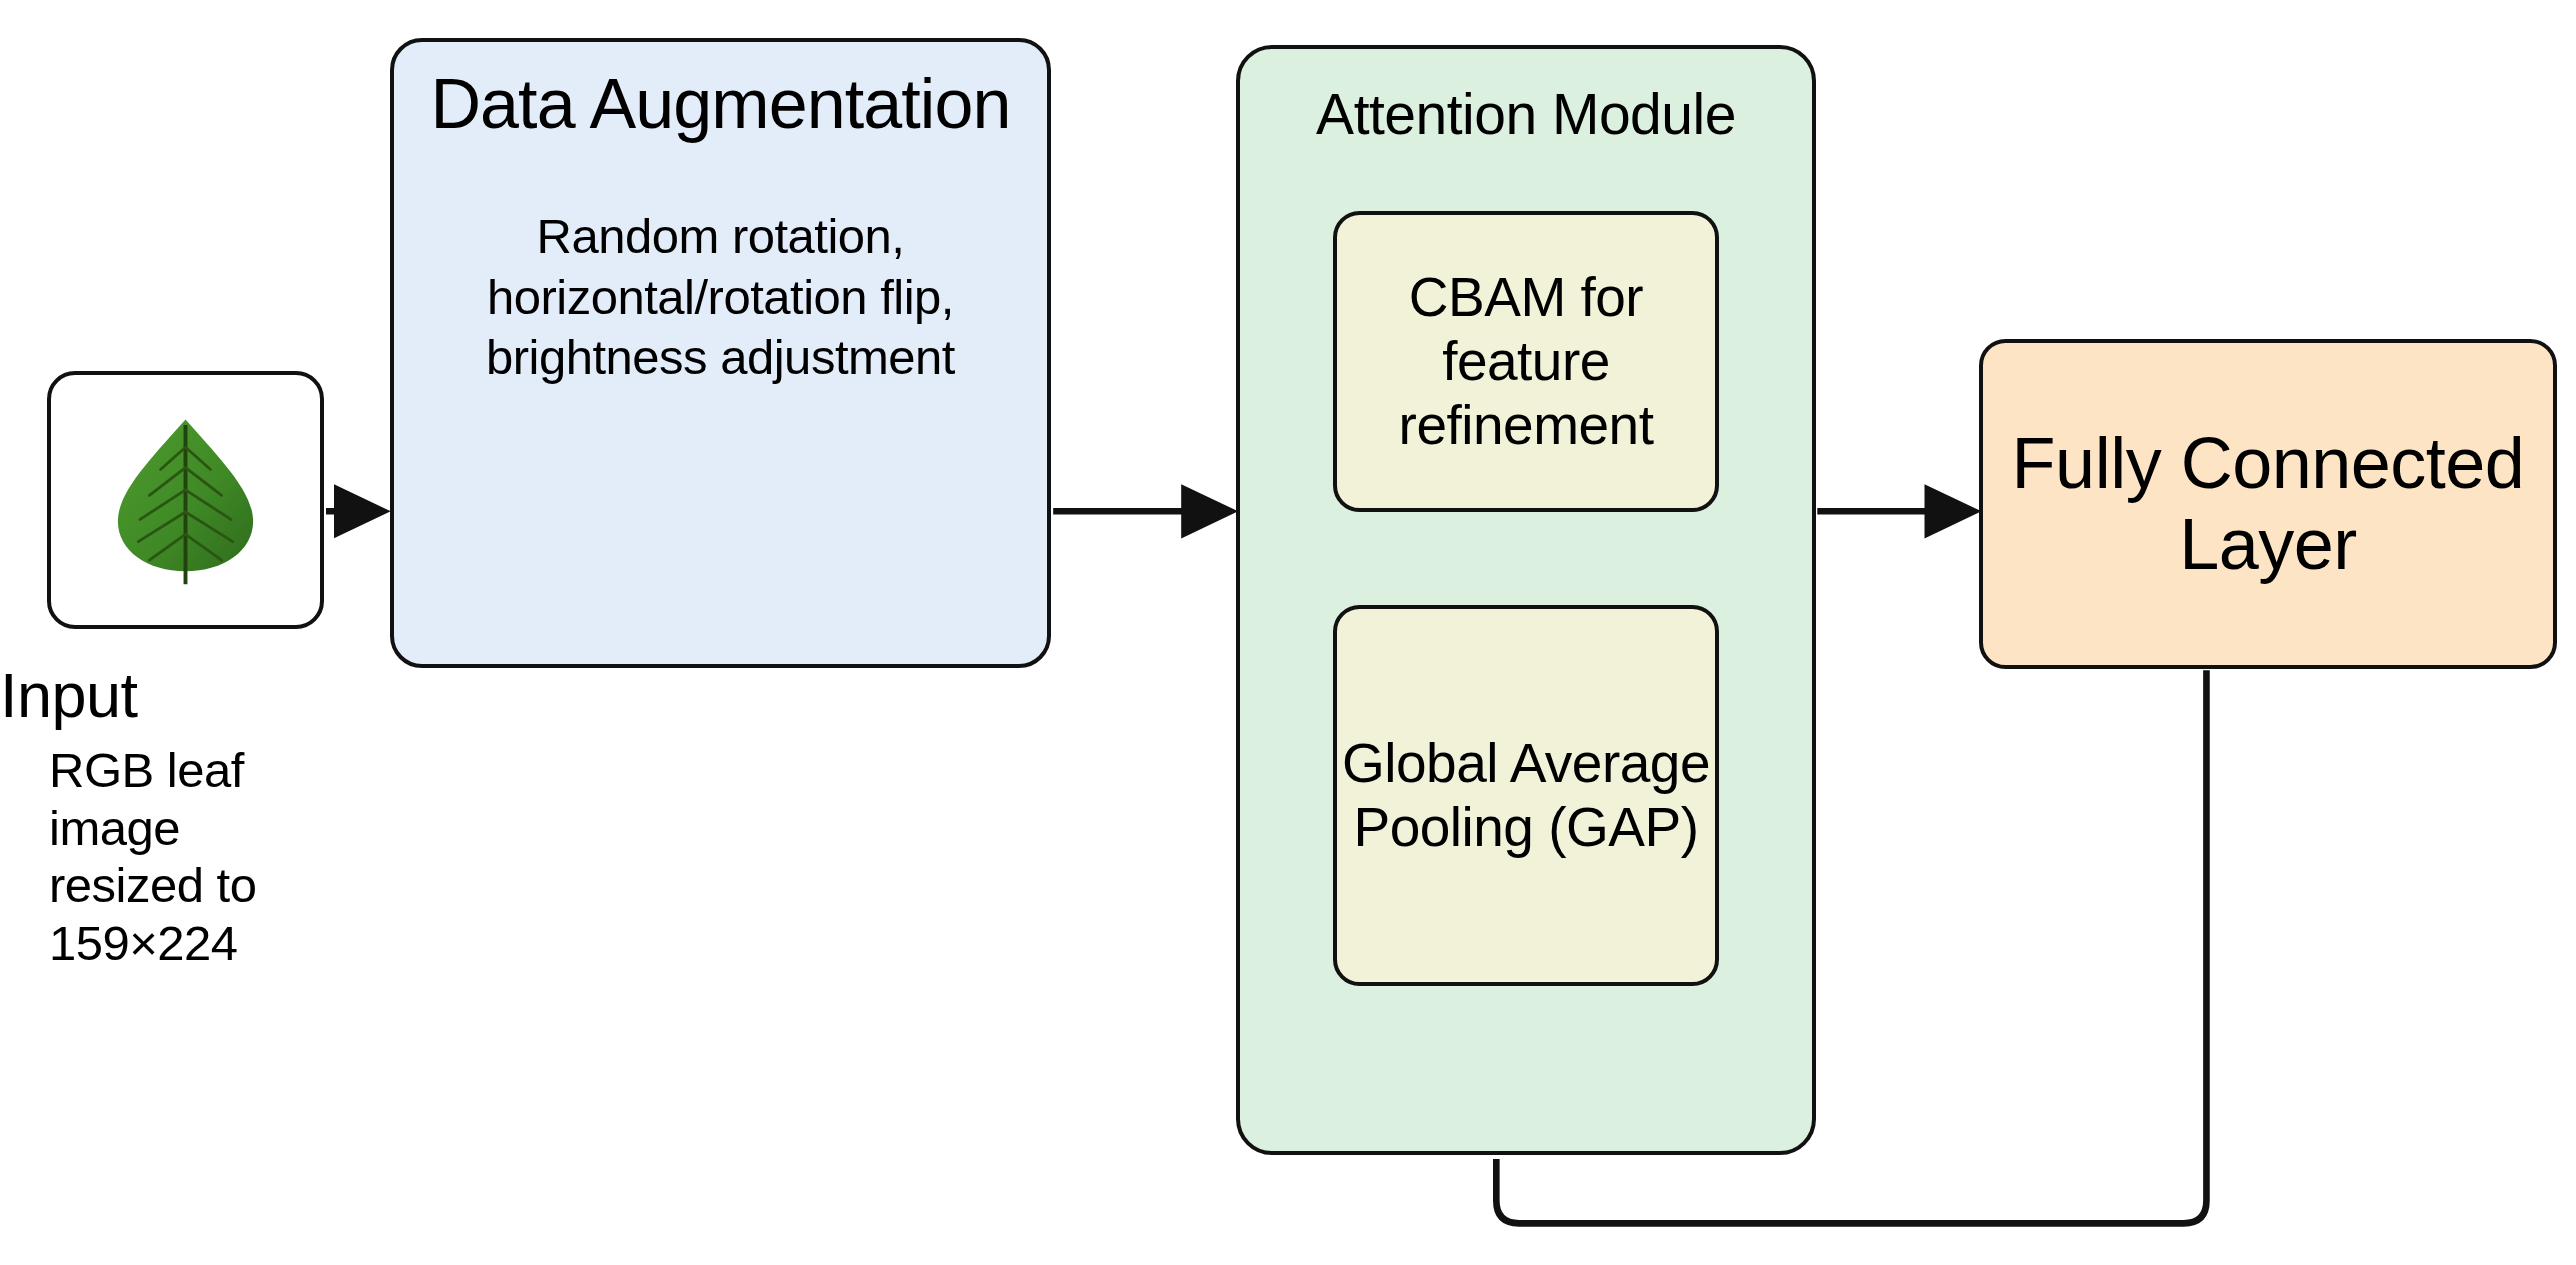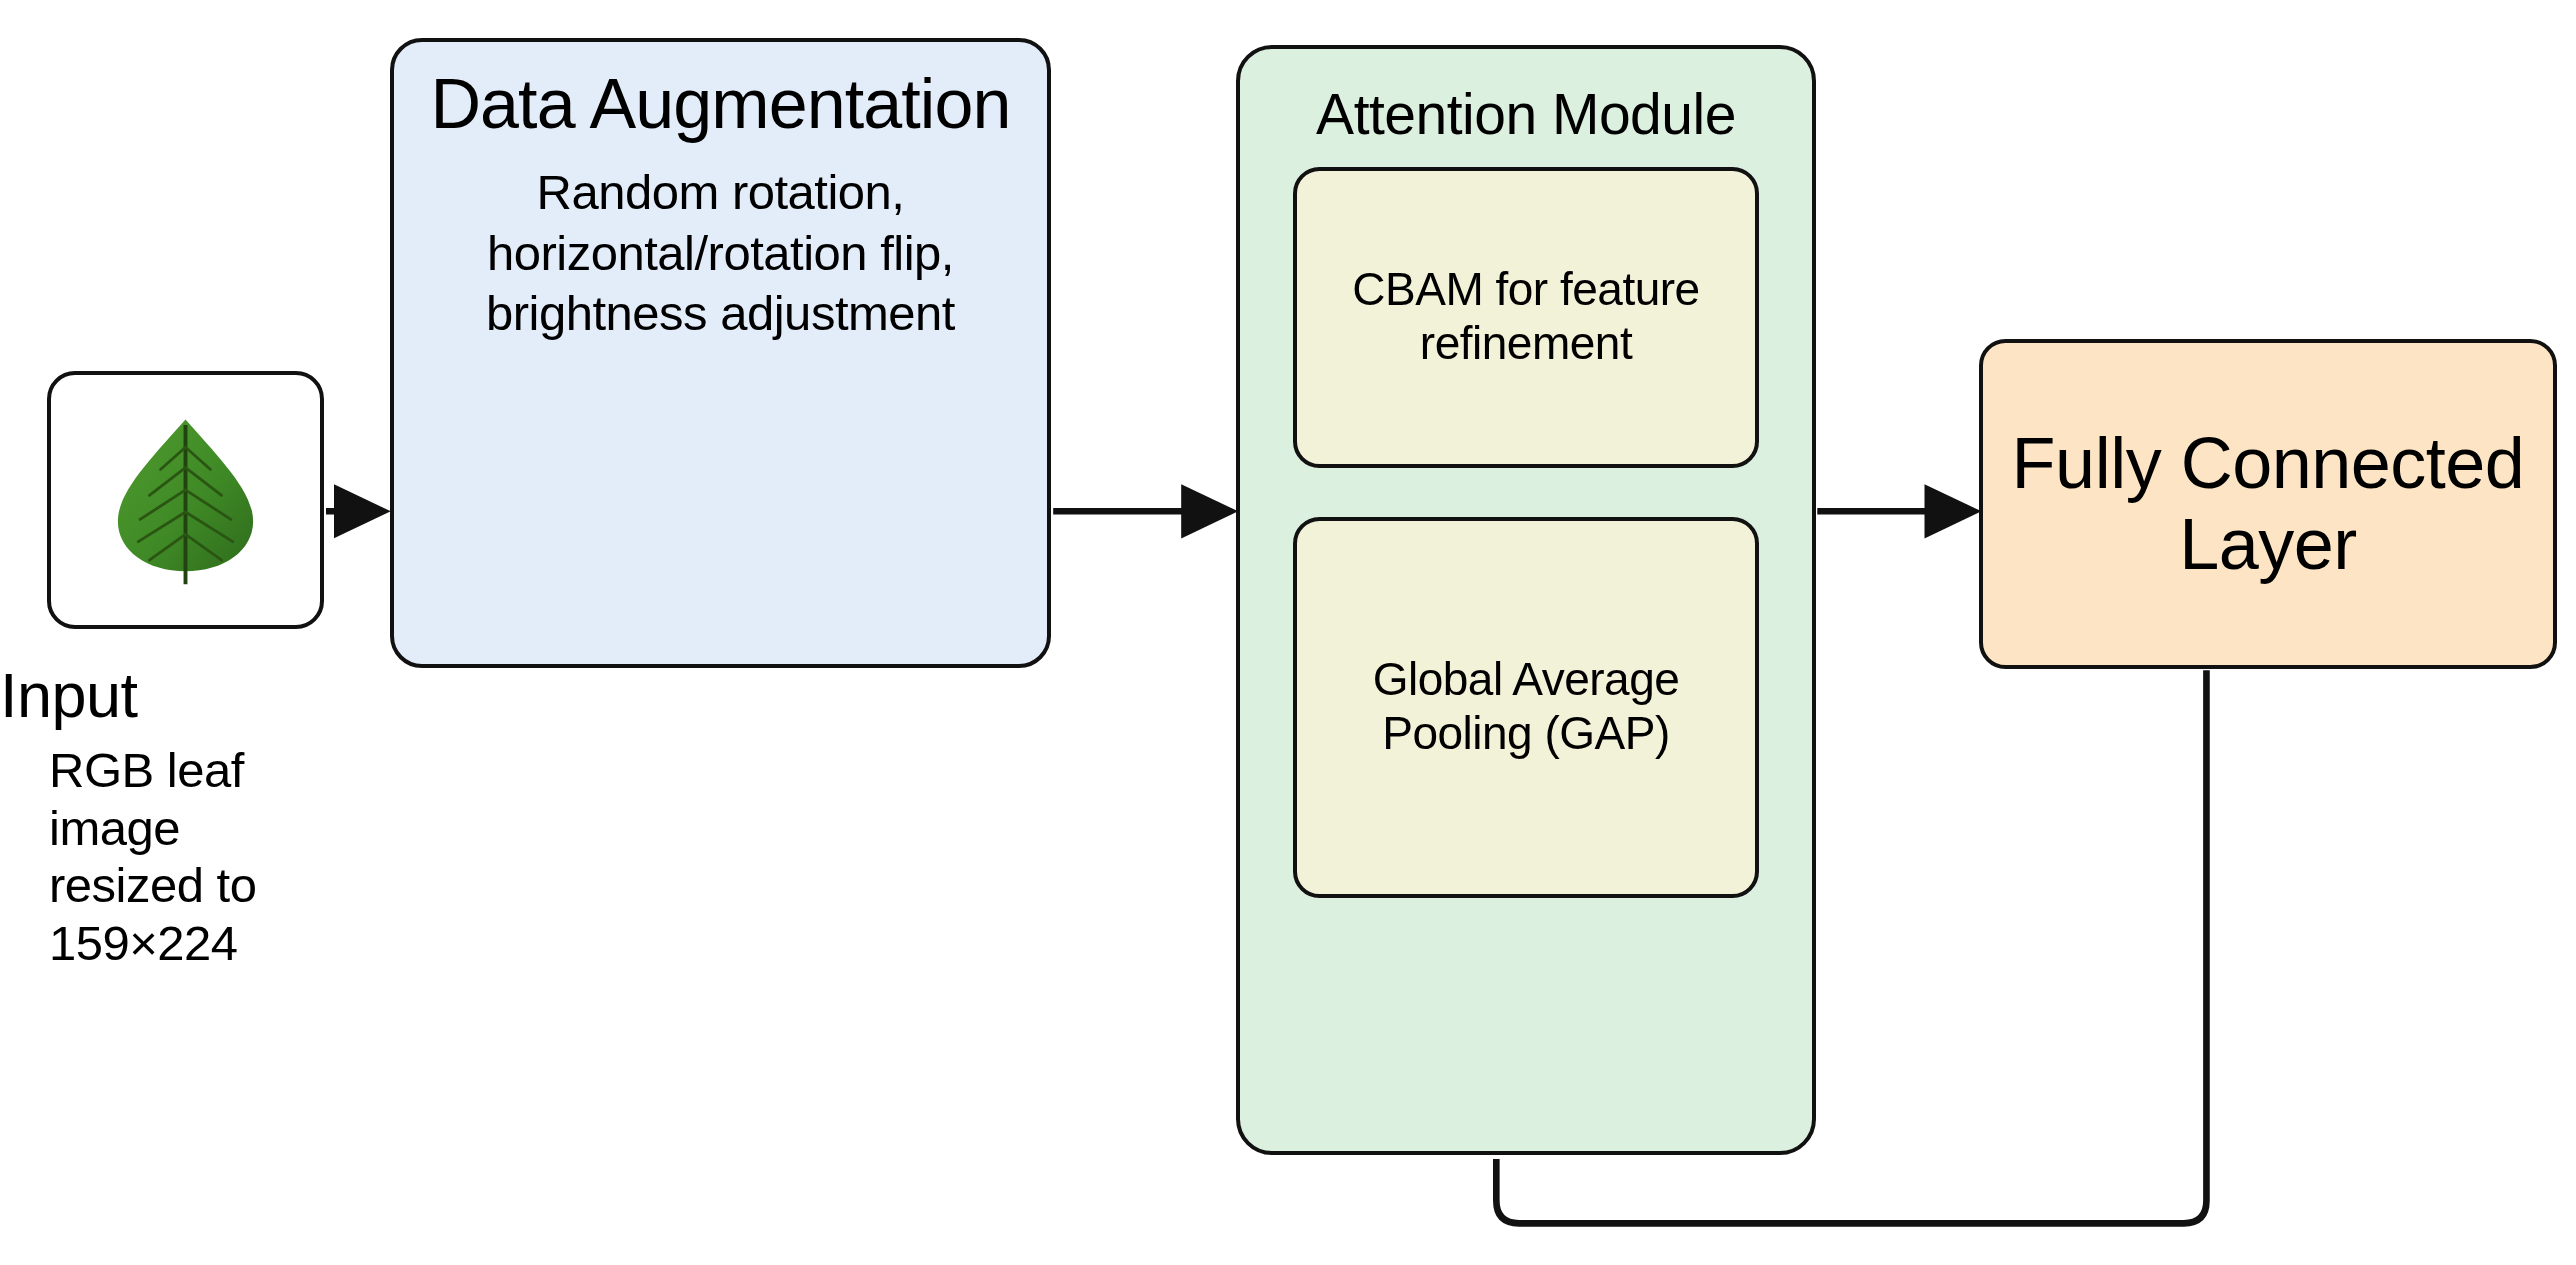--- a/index.html
+++ b/index.html
@@ -26,20 +26,21 @@
     box-sizing: border-box;
     border: 4.7px solid #111111;
     border-radius: 32px;
     display: flex;
     flex-direction: column;
     align-items: center;
     justify-content: center;
     text-align: center;
     color: #000000;
     line-height: 1.06;
+    gap: 44px;
   }
 
   
   #input-card {
     left: 47px;
     top: 371px;
     width: 277px;
     height: 258px;
     background: #ffffff;
     border-radius: 28px;
@@ -110,30 +111,30 @@
   #attention-box .title {
     font-size: 57px;
     line-height: 1.1;
     letter-spacing: -0.5px;
     margin-top: 17px;
     margin-bottom: 21px;
   }
   .sub-node {
     position: relative;
     box-sizing: border-box;
-    width: 466px;
+    width: 386px;
     border: 4.7px solid #111111;
     border-radius: 26.5px;
     background: #f2f2d9;
     display: flex;
     align-items: center;
     justify-content: center;
     text-align: center;
     color: #000000;
-    font-size: 46px;
+    font-size: 55px;
     line-height: 1.17;
     letter-spacing: -0.5px;
   }
   #cbam-box { height: 301px; margin-bottom: 49px; }
   #gap-box  { height: 381px; }
 
   
   #fc-box {
     left: 1979px;
     top: 339px;

